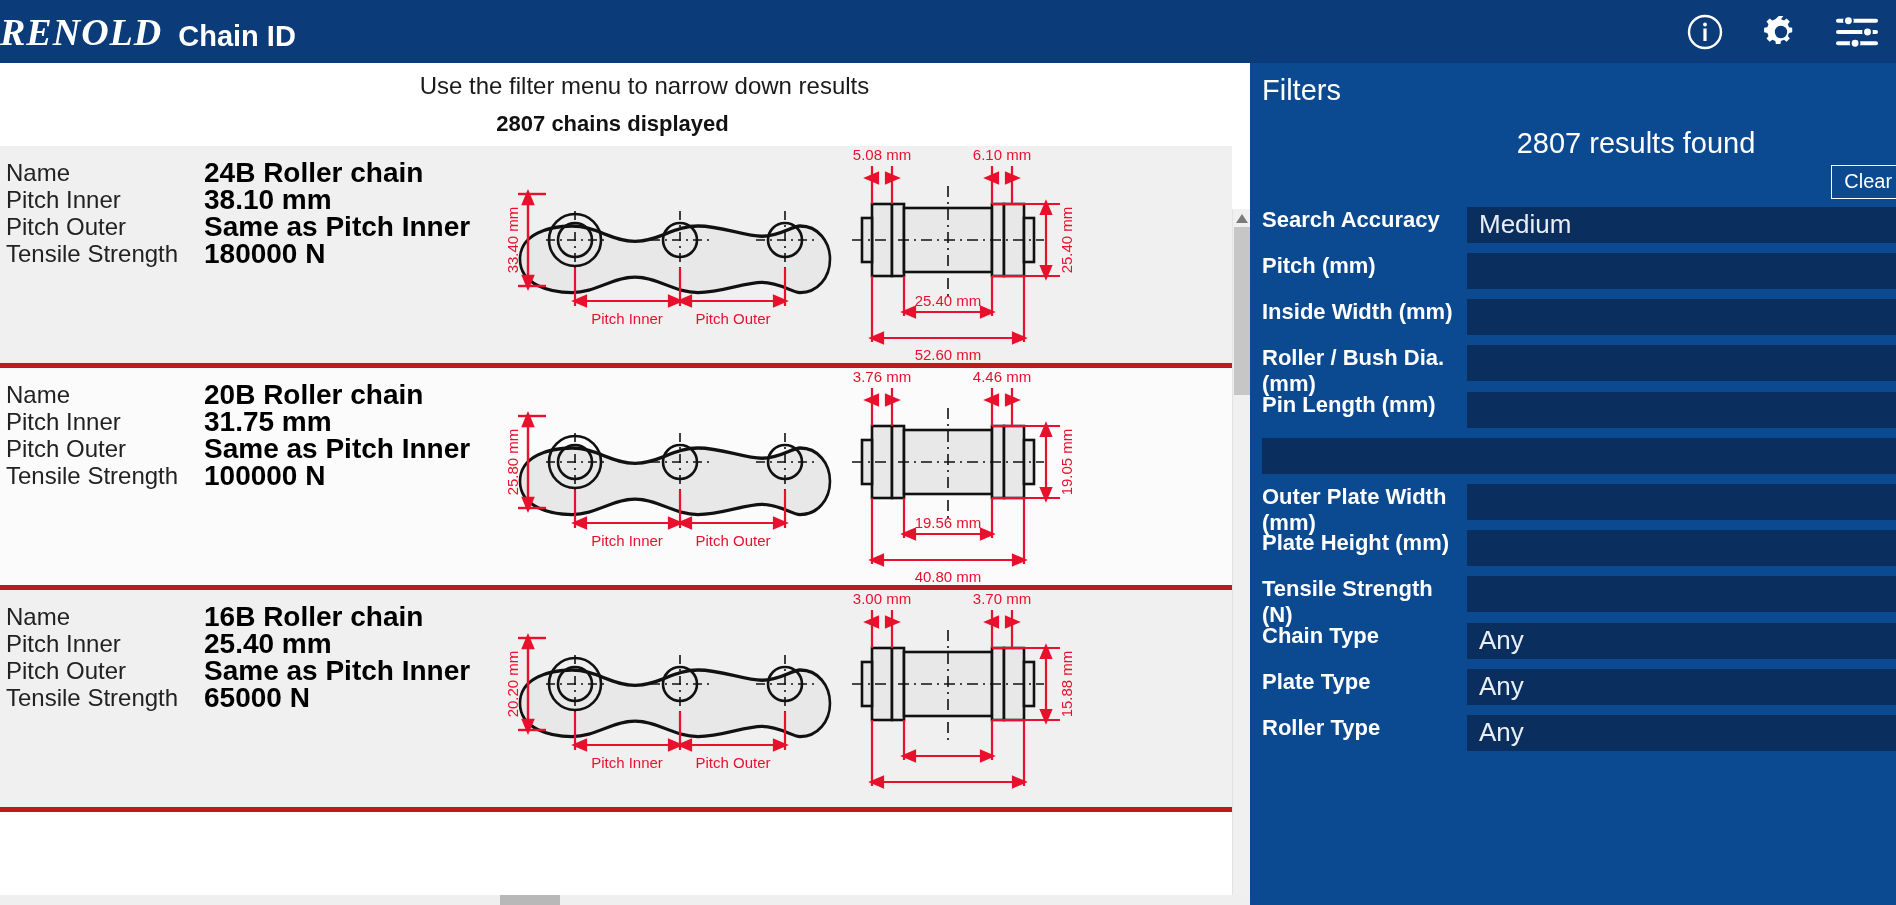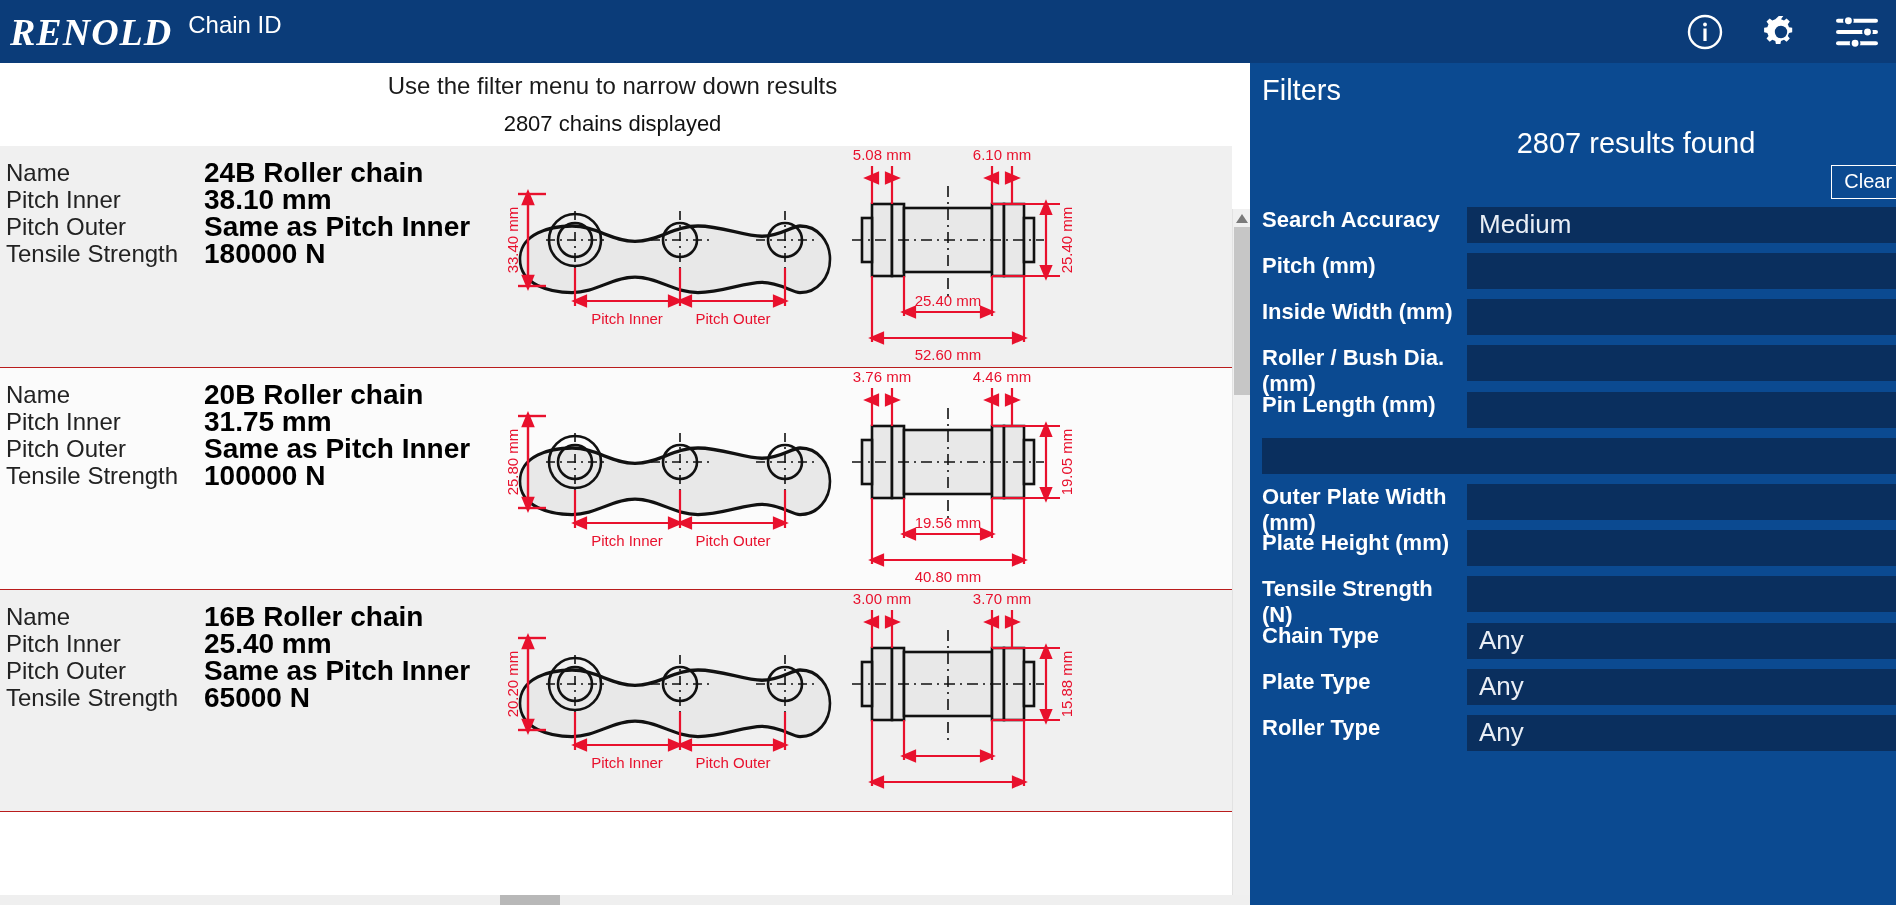--- a/index.html
+++ b/index.html
@@ -9,58 +9,59 @@
     background: #ffffff;
     overflow: hidden;
   }
   .app { position: relative; width: 1896px; height: 905px; }
 
   
   .header {
     position: absolute; top: 0; left: 0; width: 1896px; height: 63px;
     background: #0b3c79; display: flex; align-items: center;
   }
-  .logo-wrap { display: flex; align-items: flex-start; padding-left: 10px; }
+  .logo-wrap { display: flex; align-items: flex-end; }
   .logo {
     font-family: "Liberation Serif", serif;
     font-weight: bold; font-style: italic;
     font-size: 38px; color: #ffffff; letter-spacing: 1px;
     line-height: 1;
   }
   .app-title {
-    font-size: 24px; color: #ffffff; margin-left: 16px; font-weight: 400;
+    font-size: 29px; color: #ffffff; margin-left: 16px; font-weight: 700;
     line-height: 1;
   }
   .header-icons {
     position: absolute; right: 18px; top: 0; height: 63px;
     display: flex; align-items: center; gap: 34px;
   }
   .hicon { width: 42px; height: 42px; display:flex; align-items:center; justify-content:center; cursor: pointer; }
 
   
   .results-pane {
     position: absolute; top: 63px; left: 0; width: 1250px; height: 842px;
     background: #ffffff; overflow: hidden;
   }
   .results-head { width: 1250px; background: #ffffff; padding-top: 9px; }
   .hint {
     text-align: center; font-size: 24px; color: #1a1a1a; font-weight: 400;
     width: 1225px;
+    margin-left: 32px;
   }
   .count {
-    text-align: center; font-size: 22px; color: #111; font-weight: normal;
+    text-align: center; font-size: 22px; color: #111; font-weight: bold;
     margin-top: 11px; width: 1225px;
   }
   .rows-viewport {
     position: absolute; top: 83px; left: 0; width: 1232px; height: 748px;
     overflow: hidden;
   }
   .row {
     position: relative; width: 1232px; height: 222px;
-    background: #f0f0f0; border-bottom: 1px solid #b91c1c;
+    background: #f0f0f0; border-bottom: 5px solid #b91c1c;
     display: flex; align-items: flex-start;
   }
   .row.alt { background: #fbfbfb; }
   .row-specs {
     padding: 13px 0 0 6px; width: 500px; flex: none;
     display: grid; grid-template-columns: 198px 1fr; row-gap: 0px;
     align-content: start;
   }
   .spec-label { font-size: 24px; color: #222; font-weight: 400; line-height: 27px; }
   .spec-value { font-size: 28px; color: #000; font-weight: bold; line-height: 27px; }

